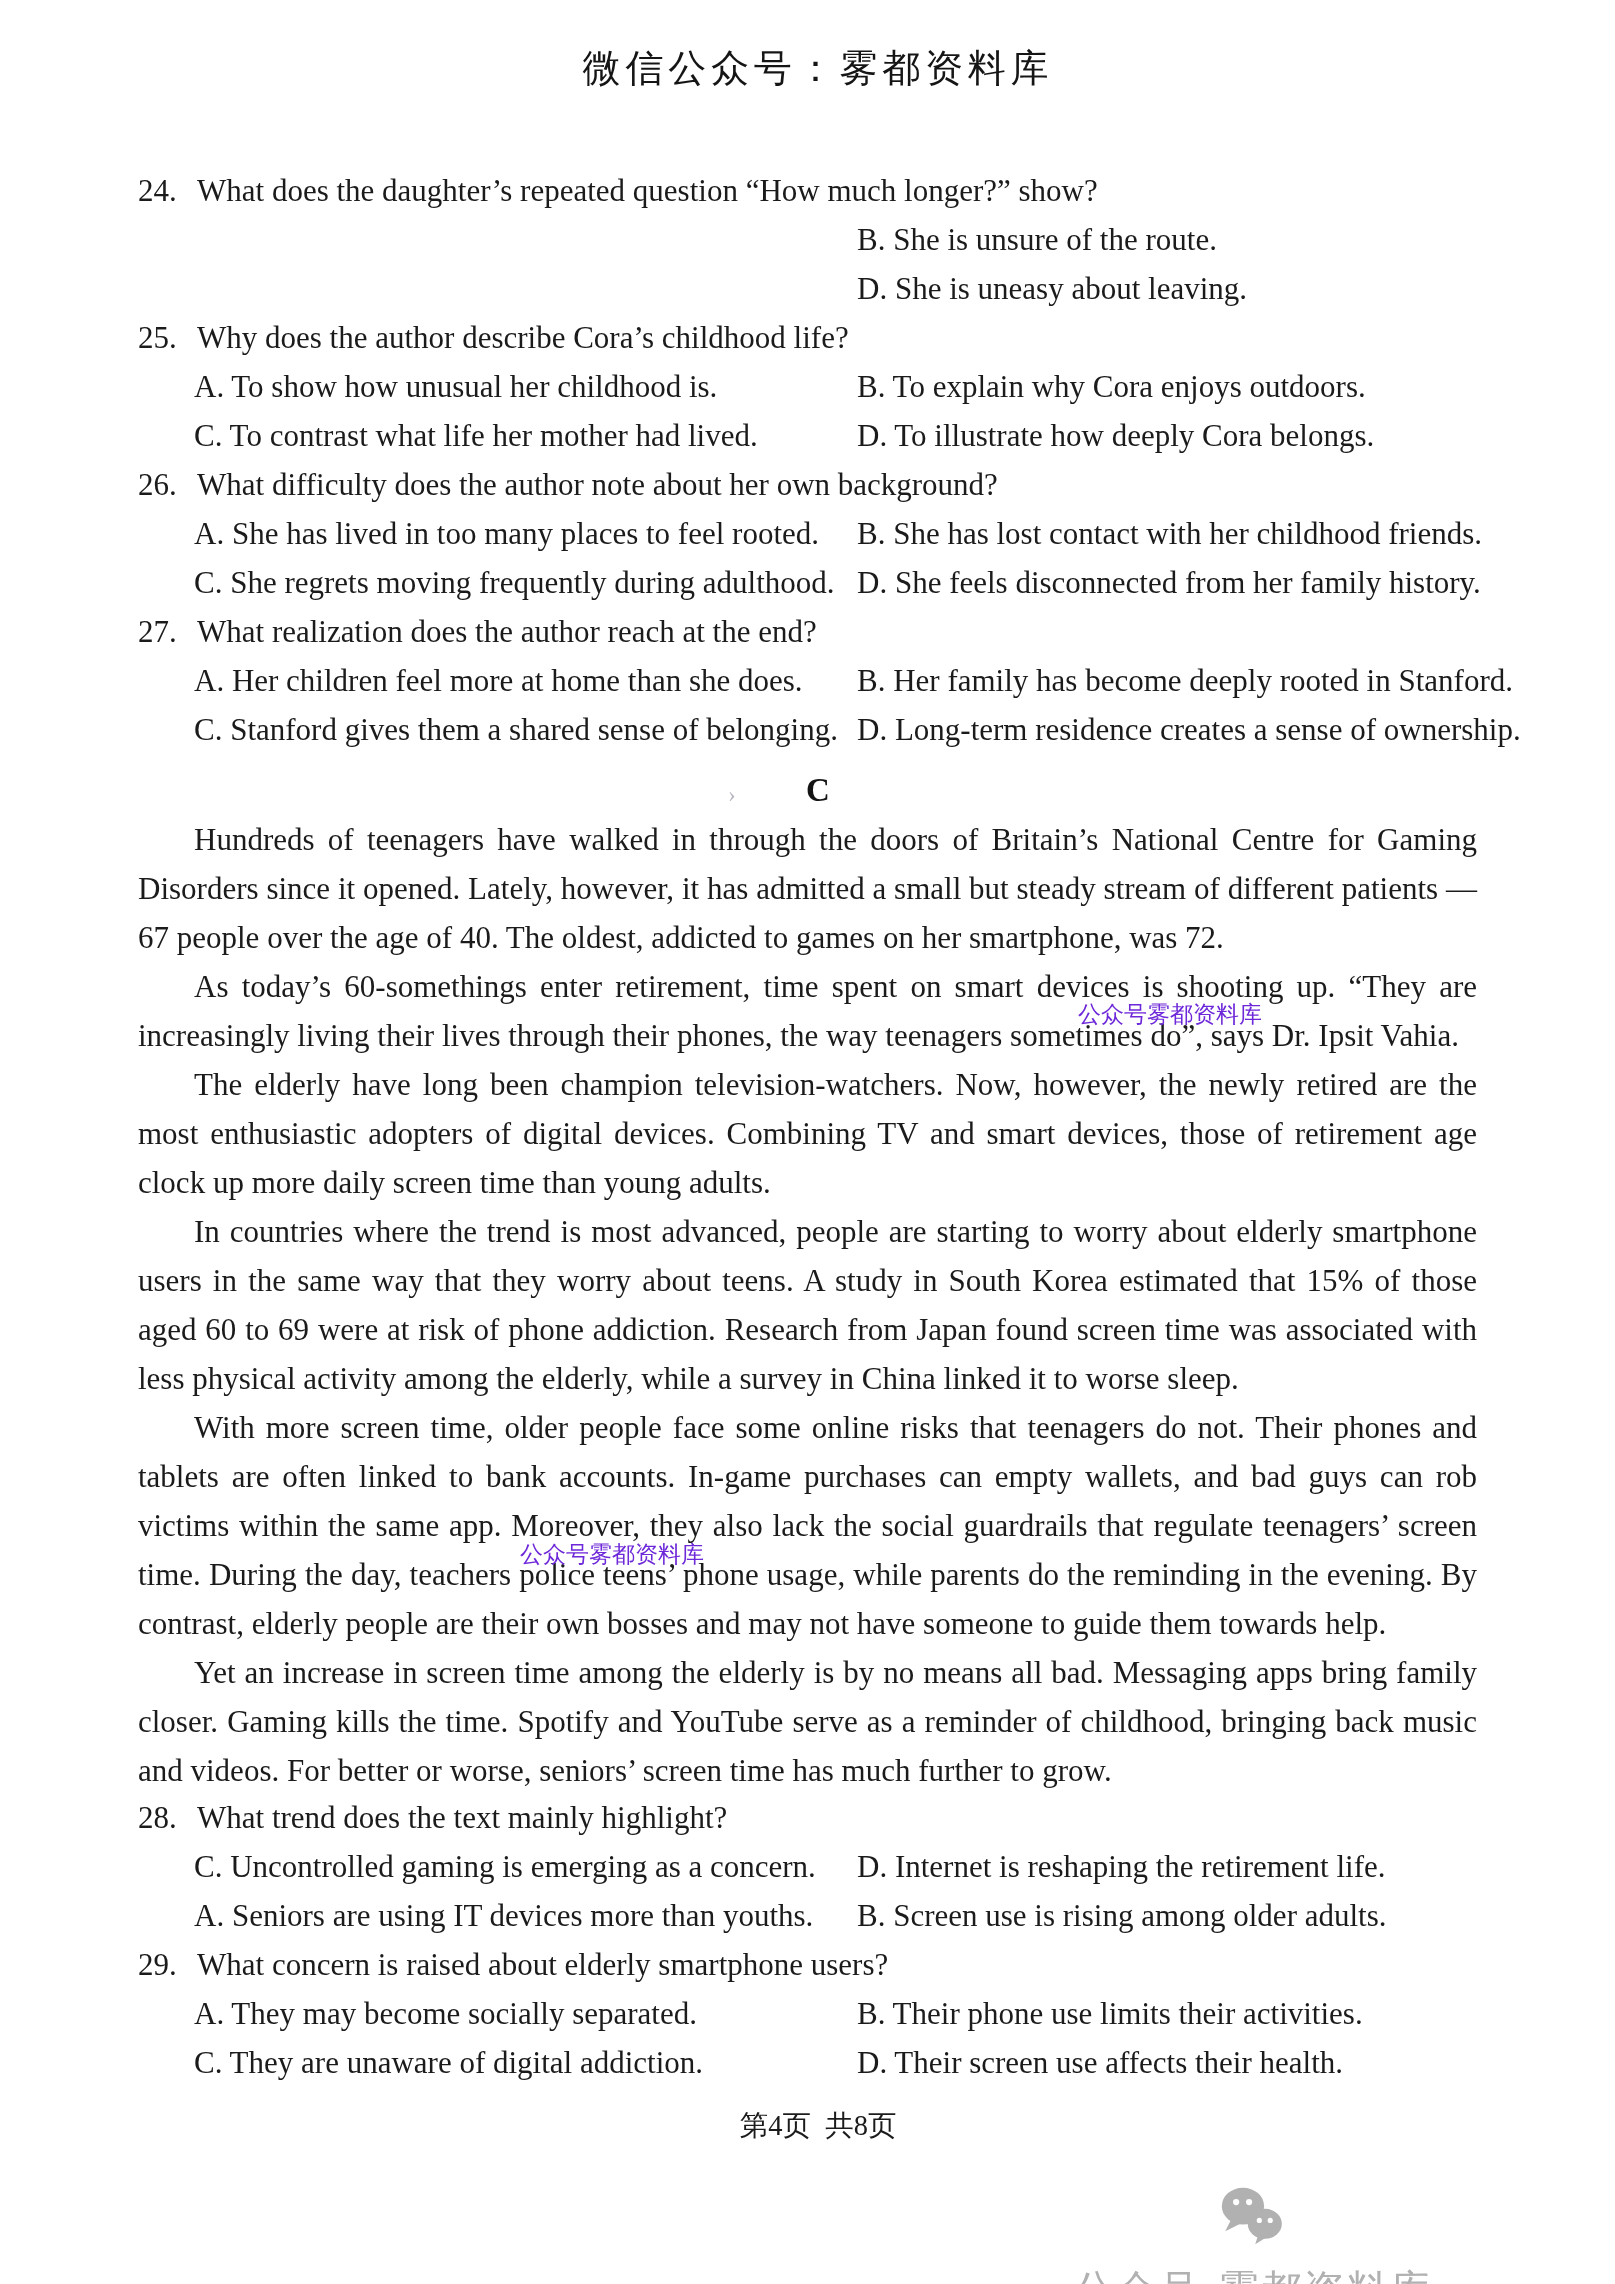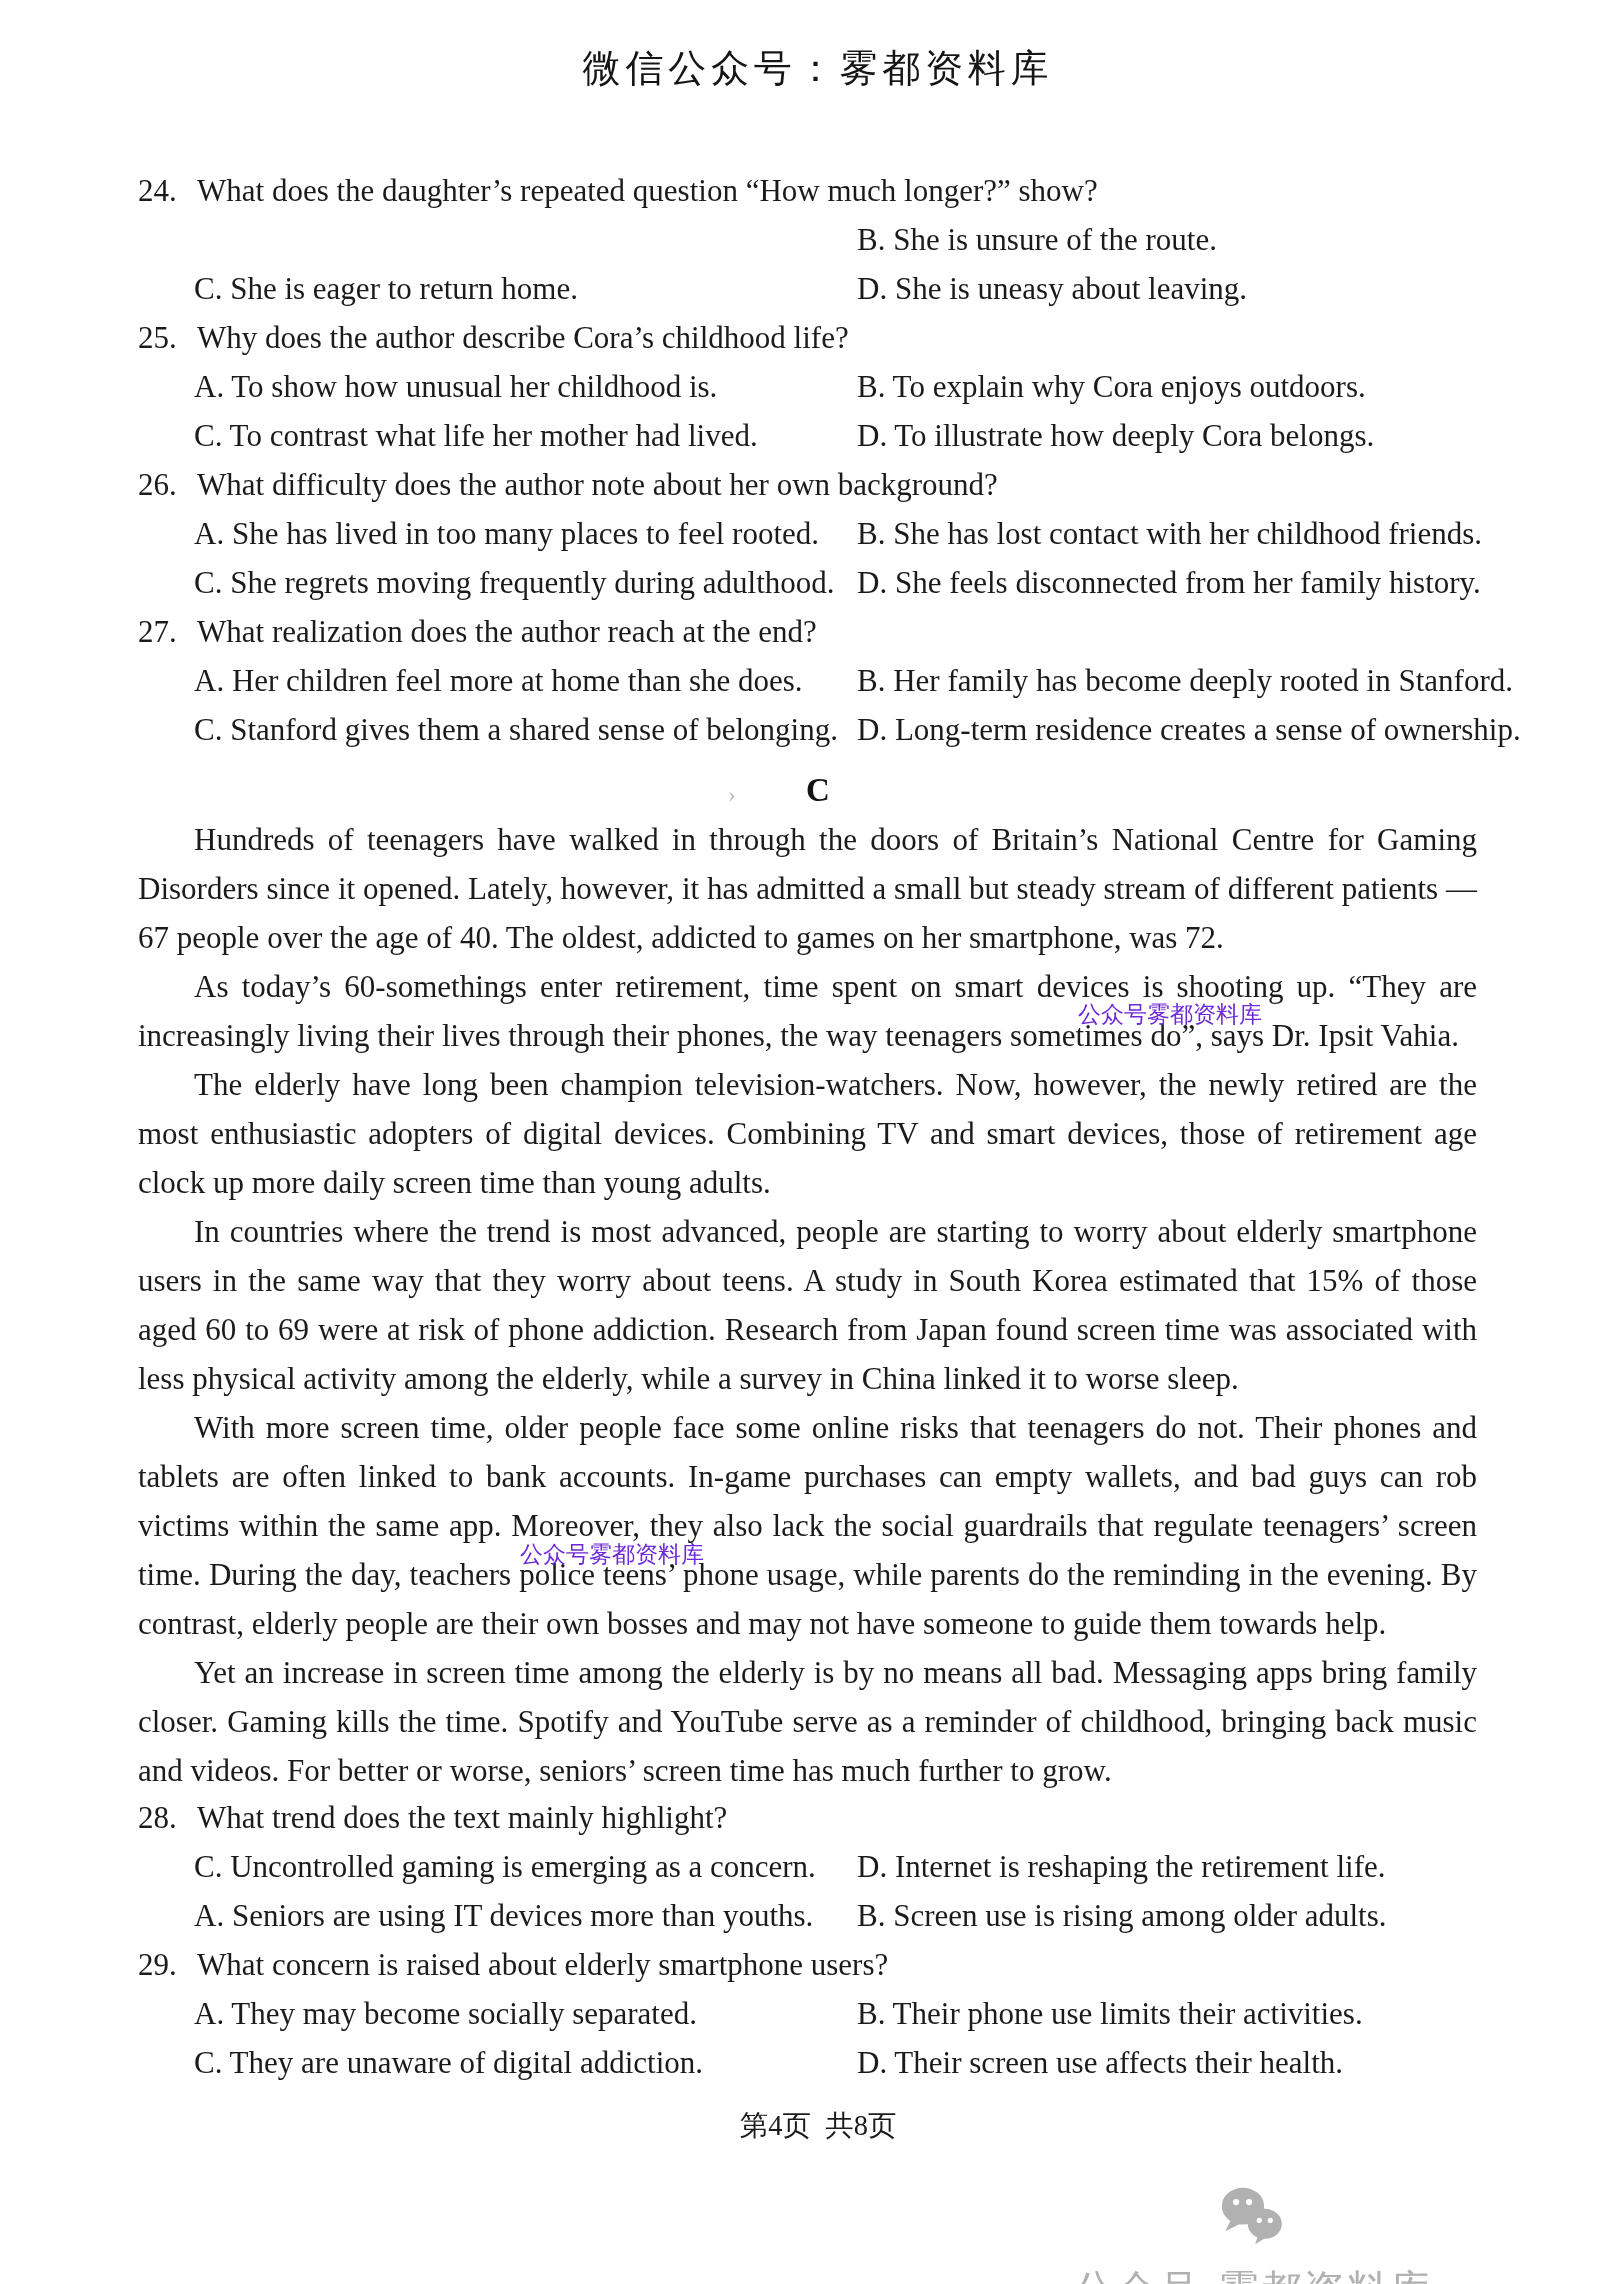--- a/index.html
+++ b/index.html
@@ -88,21 +88,20 @@
 
   <div class="qa-block qa-block1">
     <div class="qrow">
       <span class="qnum">24.</span>
       <span class="qtext">What does the daughter’s repeated question “How much longer?” show?</span>
     </div>
     <div class="qrow">
       <span class="optB">B. She is unsure of the route.</span>
     </div>
     <div class="qrow">
-      <span class="optA">C. She is eager to return home.</span>
       <span class="optB">D. She is uneasy about leaving.</span>
     </div>
 
     <div class="qrow">
       <span class="qnum">25.</span>
       <span class="qtext">Why does the author describe Cora’s childhood life?</span>
     </div>
     <div class="qrow">
       <span class="optA">A. To show how unusual her childhood is.</span>
       <span class="optB">B. To explain why Cora enjoys outdoors.</span>

